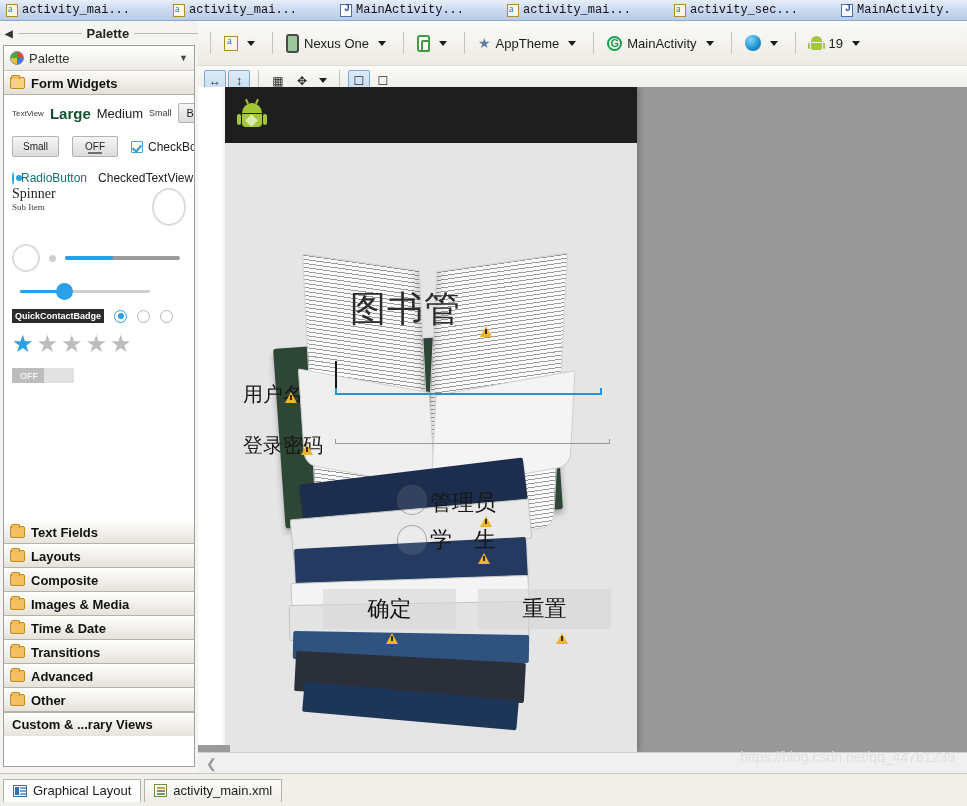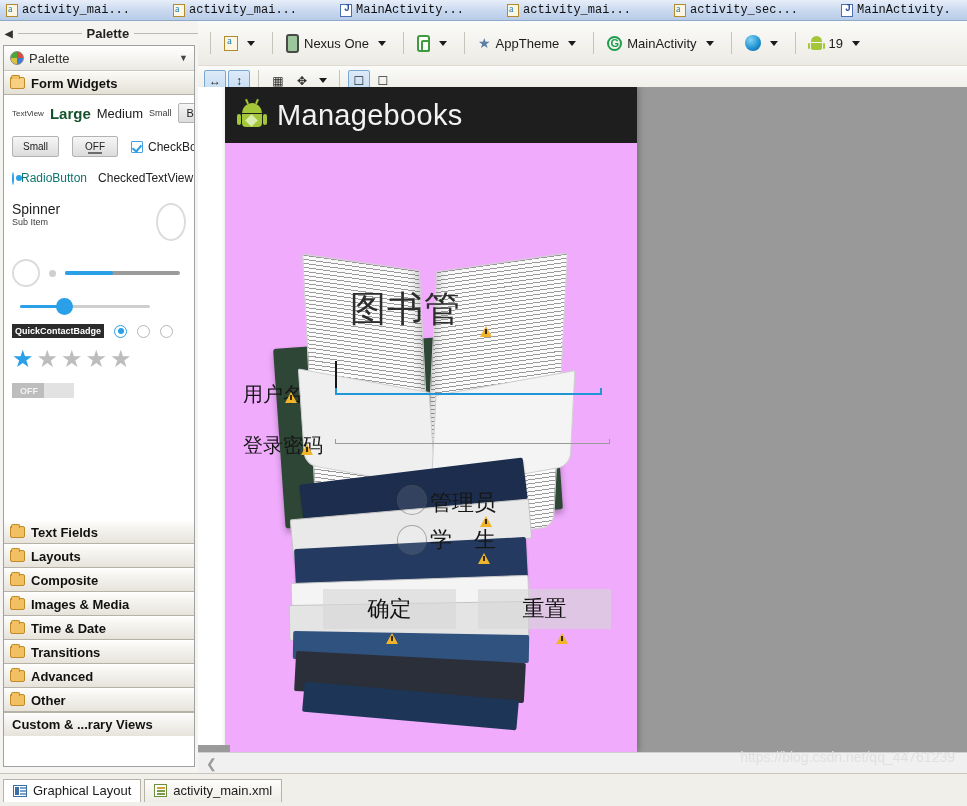--- a/index.html
+++ b/index.html
@@ -174,21 +174,21 @@
   #actionbar .droid .head{position:absolute;left:3px;top:1px;width:20px;height:10px;background:#a4c639;border-radius:10px 10px 0 0;}
   #actionbar .droid .head:before{content:"";position:absolute;left:4px;top:-4px;width:2px;height:5px;background:#a4c639;transform:rotate(-25deg);}
   #actionbar .droid .head:after{content:"";position:absolute;right:4px;top:-4px;width:2px;height:5px;background:#a4c639;transform:rotate(25deg);}
   #actionbar .droid .body{position:absolute;left:3px;top:12px;width:20px;height:13px;background:#a4c639;border-radius:0 0 4px 4px;}
   #actionbar .droid .body:after{content:"";position:absolute;left:5px;top:2px;width:9px;height:9px;
       background:#d9ecb0;transform:rotate(45deg);}
   #actionbar .droid .la{position:absolute;left:-2px;top:12px;width:4px;height:11px;background:#a4c639;border-radius:2px;}
   #actionbar .droid .ra{position:absolute;right:-2px;top:12px;width:4px;height:11px;background:#a4c639;border-radius:2px;}
   #app-title { color:#f2f2f2; font-size:29px; font-weight:400; letter-spacing:.3px; }
 
-  #screen { position:relative; height:609px; background:#f0abfc; overflow:hidden; }
+  #screen { position:relative; height:609px; background:#e5e5e5; overflow:hidden; }
 
   
   #bookart { position:absolute; left:18px; top:28px; width:360px; height:580px; }
   .pile { position:absolute; border-radius:2px; }
   .bk1 { left:58px; top:300px; width:225px; height:42px; background:#1c2d4d; transform:rotate(-7deg);
          box-shadow:0 2px 2px rgba(0,0,0,.3); }
   .bk2 { left:48px; top:338px; width:240px; height:40px; background:#e9e9e9; transform:rotate(-5deg);
          border:1px solid #c4c4c4; }
   .bk3 { left:52px; top:372px; width:232px; height:42px; background:#243a60; transform:rotate(-3deg);
          box-shadow:0 2px 2px rgba(0,0,0,.3); }
@@ -336,21 +336,21 @@
           <span>CheckBox</span>
         </span>
       </div>
 
       <div class="wrow" style="gap:7px; margin-top:14px;">
         <span class="radio-on"></span>
         <span style="font-size:12px;color:#0f766e;">RadioButton</span>
         <span style="font-size:12px;color:#222;margin-left:4px;">CheckedTextView</span>
       </div>
 
-      <div class="wrow" style="margin-top:16px; align-items:flex-start;">
+      <div class="wrow" style="margin-top:1px; align-items:flex-start;font-family:Liberation Serif, serif;">
         <div>
           <div class="spinner-lbl">Spinner</div>
           <div class="spinner-sub">Sub Item</div>
         </div>
         <div class="big-circle" style="margin-left:96px;margin-top:2px;"></div>
       </div>
 
       <div class="wrow" style="margin-top:18px; gap:9px;">
         <div class="med-circle"></div>
         <div class="dot-sm"></div>
@@ -492,21 +492,20 @@
 
     <div id="device">
 
       <div id="actionbar">
         <span class="droid">
           <span class="head"></span>
             <span class="body"></span>
             <span class="la"></span>
             <span class="ra"></span>
         </span>
-        <span id="app-title">Managebooks</span>
       </div>
 
       <div id="screen">
 
         <div id="bookart">
           <div class="pile covergreen"></div>
           <div class="pageL"></div>
           <div class="pageR"></div>
           <div class="fanL"></div>
           <div class="fanR"></div>

